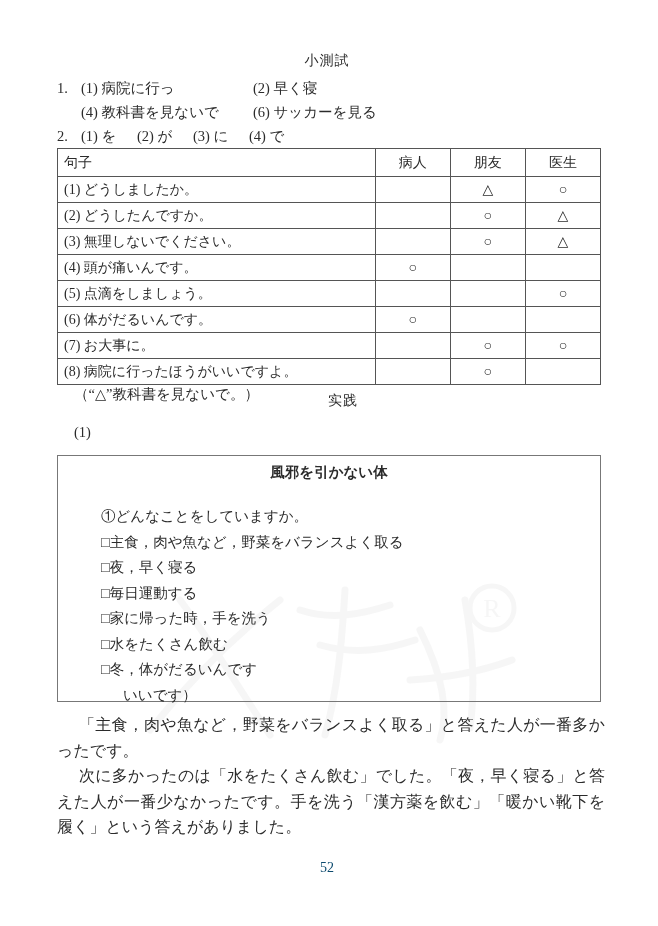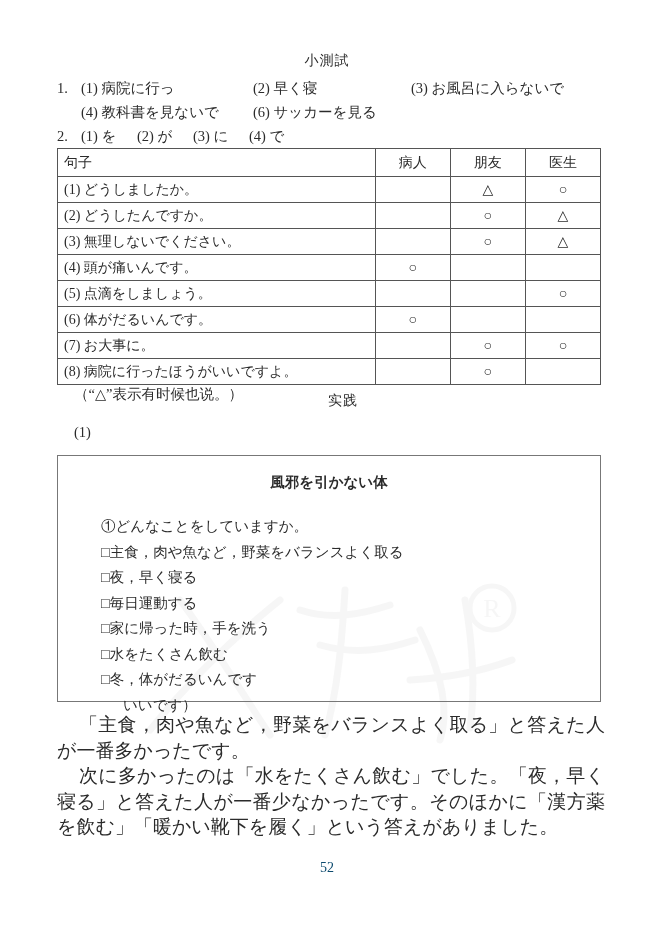--- a/index.html
+++ b/index.html
@@ -102,37 +102,37 @@
     width: 544px;
     height: 247px;
     border: 1.5px solid #777;
     box-sizing: border-box;
     background: transparent;
   }
   .box-title {
     text-align: center;
     font-weight: bold;
     font-size: 14.5px;
-    margin-top: 17px;
+    margin-top: 7px;
   }
   .box-lines {
     margin-top: 22px;
     padding-left: 43px;
     font-size: 14.5px;
   }
   .box-line { line-height: 25.5px; white-space: nowrap; }
   .box-line.cont { padding-left: 22px; }
 
   
   .para {
     position: absolute;
     left: 57px;
     top: 712px;
     width: 548px;
-    font-size: 19px;
+    font-size: 16px;
     line-height: 25.5px;
     text-align: justify;
   }
   .para p { margin: 0; }
   .para .ind { text-indent: 22px; }
 
   
   .pageno {
     position: absolute;
     width: 100%;
@@ -166,21 +166,20 @@
 
   <div class="content">
 
     <div class="section-title" id="title-shousokushi">小測試</div>
 
     <div class="ex-block">
       <div class="ex-row">
         <span class="ex-num">1.</span>
         <span class="ex-item w1">(1) 病院に行っ</span>
         <span class="ex-item w2">(2) 早く寝</span>
-        <span class="ex-item w3">(3) お風呂に入らないで</span>
       </div>
       <div class="ex-row">
         <span class="ex-indent"></span>
         <span class="ex-item w1">(4) 教科書を見ないで</span>
         <span class="ex-item w3">(6) サッカーを見る</span>
       </div>
       <div class="ex-row">
         <span class="ex-num">2.</span>
         <span class="ex-item" style="width:56px">(1) を</span>
         <span class="ex-item" style="width:56px">(2) が</span>
@@ -243,21 +242,21 @@
           </tr>
           <tr>
             <td class="c-sent">(8) 病院に行ったほうがいいですよ。</td>
             <td class="c-mark"></td>
             <td class="c-mark">○</td>
             <td class="c-mark"></td>
           </tr>
         </tbody>
     </table>
 
-    <div class="note">（“△”表示有时候也说。）</div>
+    <div class="note">（“△”教科書を見ないで。）</div>
 
     <div class="section-title" id="title-jissen">实践</div>
 
     <div class="sub-label">(1)</div>
 
     <div class="box">
       <div class="box-title">風邪を引かない体</div>
       <div class="box-lines" id="box-lines">
           <div class="box-line">①どんなことをしていますか。</div>
           <div class="box-line">□主食，肉や魚など，野菜をバランスよく取る</div>
@@ -265,19 +264,19 @@
           <div class="box-line">□毎日運動する</div>
           <div class="box-line">□家に帰った時，手を洗う</div>
           <div class="box-line">□水をたくさん飲む</div>
           <div class="box-line">□冬，体がだるいんです</div>
           <div class="box-line cont">いいです）</div>
         </div>
     </div>
 
     <div class="para" id="para-block">
         <p class="ind">「主食，肉や魚など，野菜をバランスよく取る」と答えた人が一番多かったです。</p>
-        <p class="ind">次に多かったのは「水をたくさん飲む」でした。「夜，早く寝る」と答えた人が一番少なかったです。そのほかに「漢方薬を飲む」「暖かい靴下を履く」という答えがありました。</p>
+        <p class="ind">次に多かったのは「水をたくさん飲む」でした。「夜，早く寝る」と答えた人が一番少なかったです。手を洗う「漢方薬を飲む」「暖かい靴下を履く」という答えがありました。</p>
       </div>
 
     <div class="pageno">52</div>
 
   </div>
 </div>
 
 </body></html>

